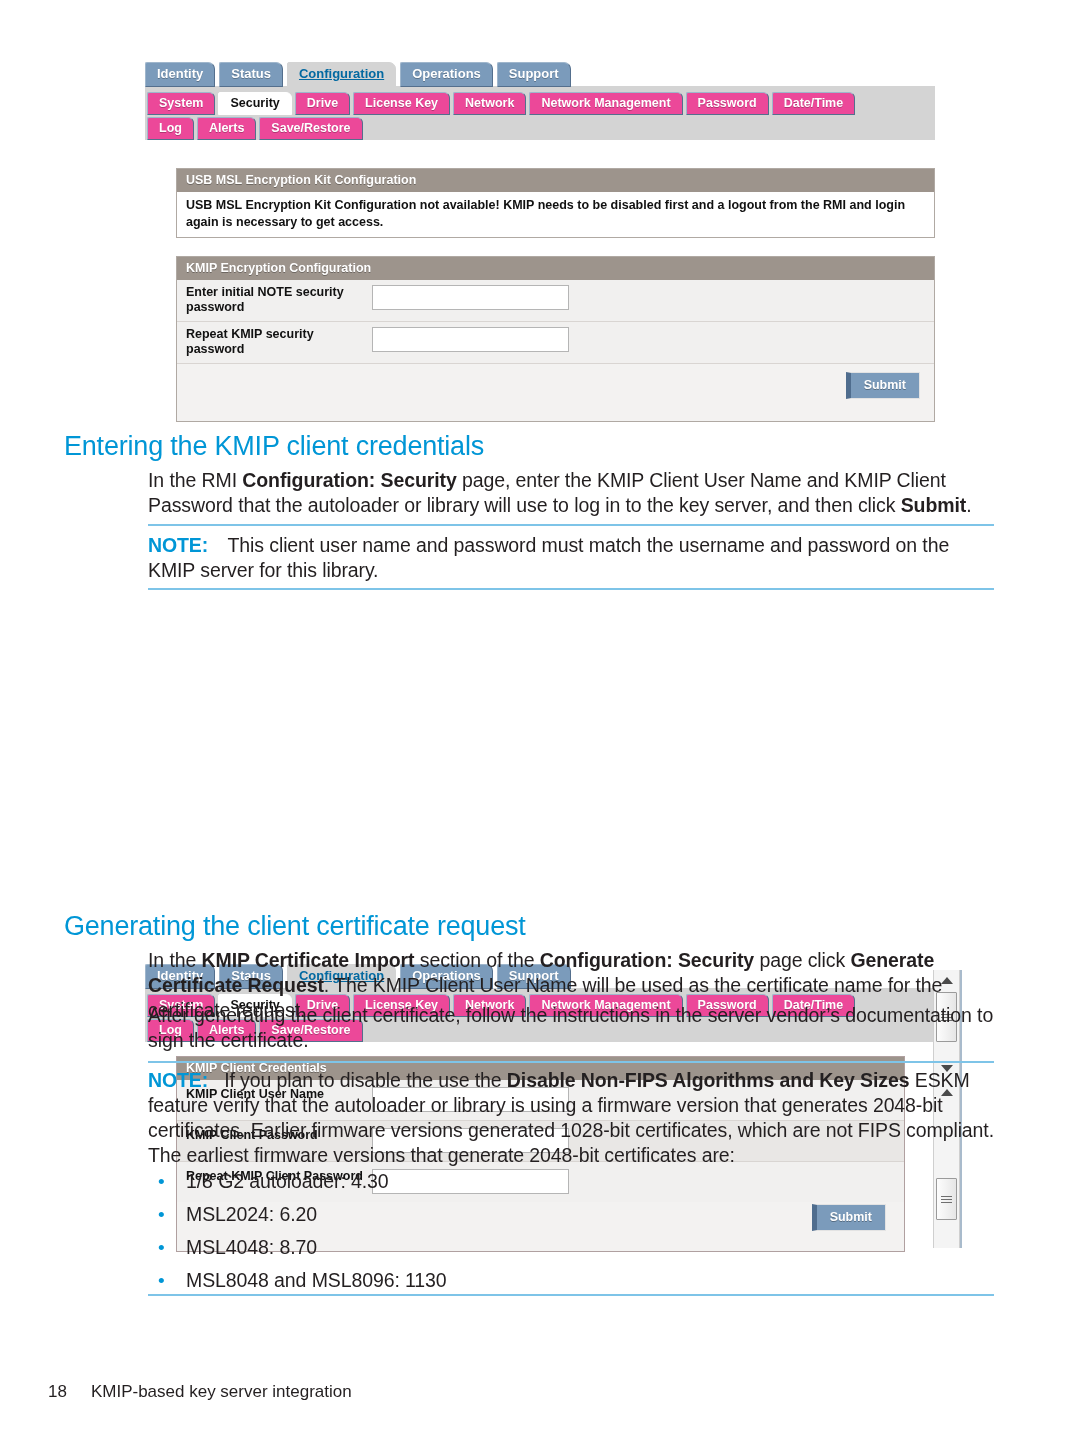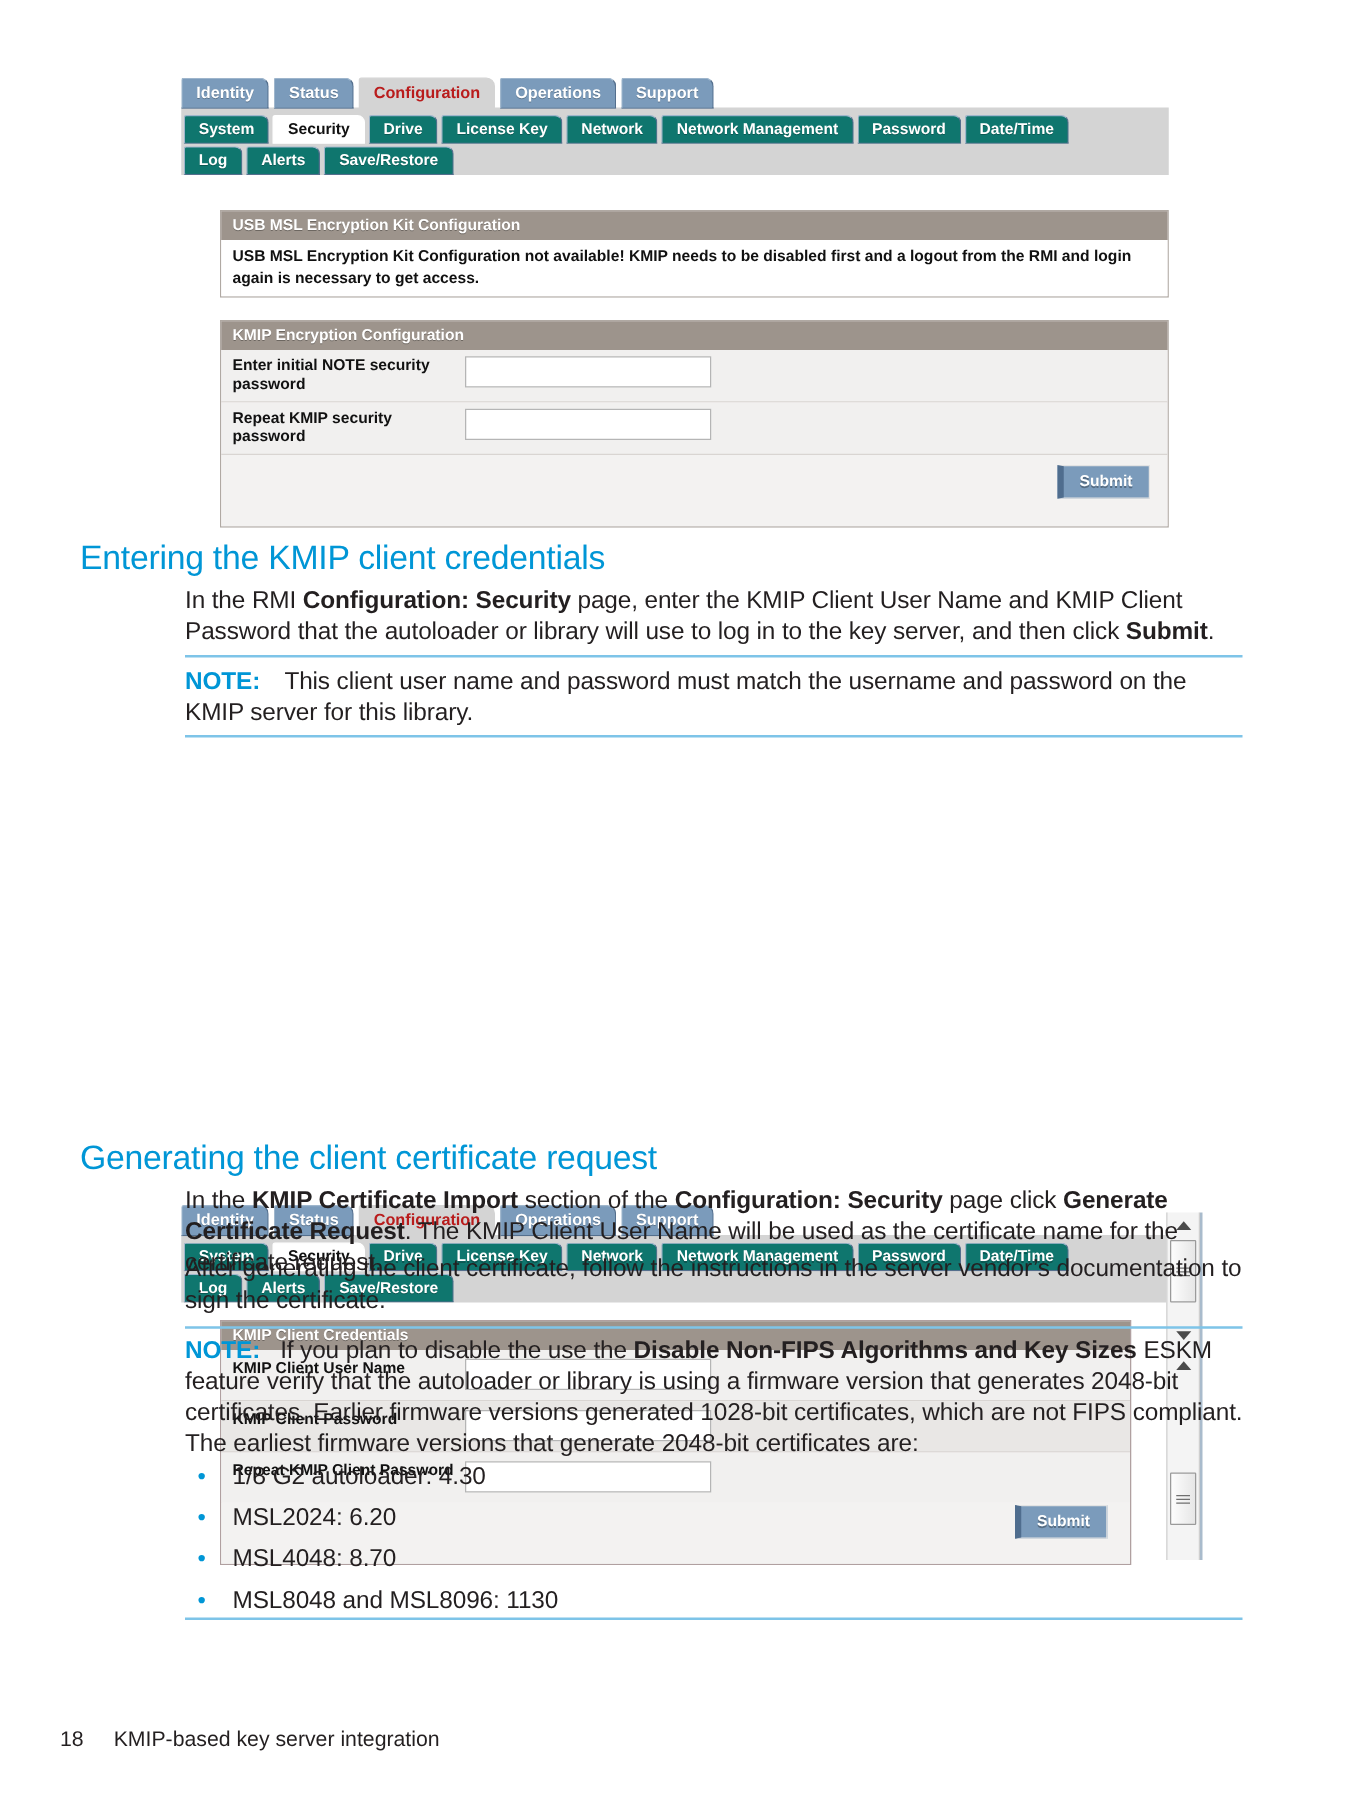--- a/index.html
+++ b/index.html
@@ -58,32 +58,33 @@
     border-left:1px solid #9fb6cc;
     border-right:1px solid #546f8d;
     border-bottom:1px solid #546f8d;
     border-radius:2px 7px 0 0;
     line-height:14px;
     white-space:nowrap;
     text-shadow:0 1px 0 rgba(0,0,0,.25);
   }
   .tab.active{
     background:#d4d4d4;
-    color:#b91c1c;
+    color:#0369a1;
     text-shadow:none;
     border-color:#d4d4d4;
     border-bottom-color:#d4d4d4;
+    text-decoration:underline;
   }
   .subbar{
     background:#d4d4d4;
     padding:6px 0 0 0;
   }
   .subrow{display:flex;align-items:flex-end;gap:3px;padding-left:2px;}
   .subtab{
-    background:#0f766e;
+    background:#ec4899;
     color:#ffffff;
     font-size:12.5px;
     font-weight:bold;
     padding:3px 11px 4px 11px;
     border-top:1px solid #9fb6cc;
     border-left:1px solid #9fb6cc;
     border-right:1px solid #546f8d;
     border-bottom:1px solid #546f8d;
     border-radius:2px 6px 0 0;
     line-height:14px;

